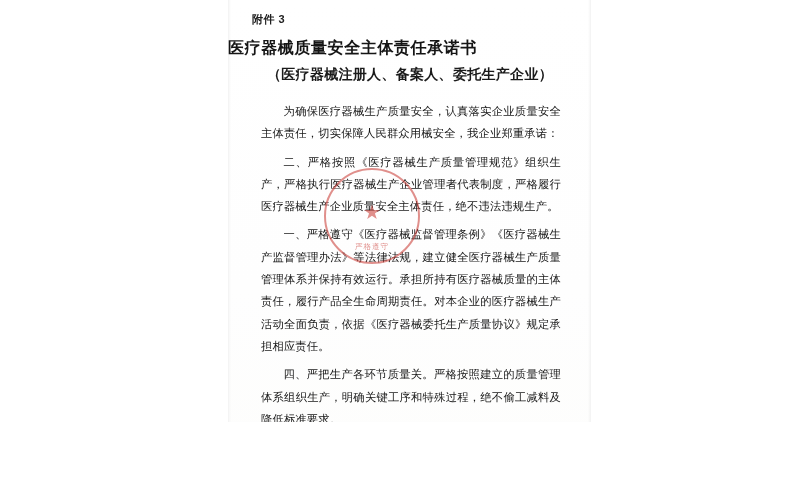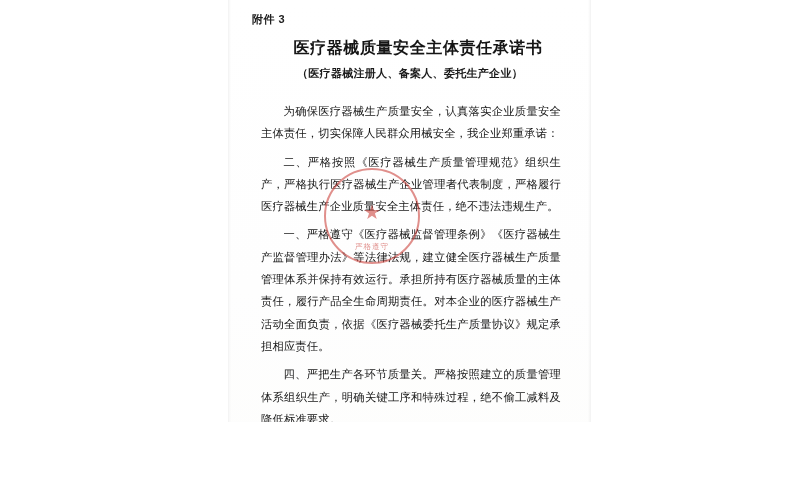--- a/index.html
+++ b/index.html
@@ -44,38 +44,38 @@
     left: 252px;
     top: 12px;
     font-family: "Liberation Sans", "DejaVu Sans", sans-serif;
     font-size: 11px;
     font-weight: bold;
     color: #202020;
     letter-spacing: 0.5px;
   }
   .doc-title {
     position: absolute;
-    left: 238px;
+    left: 228px;
     top: 38px;
     width: 360px;
-    text-align: center;
+    text-align: left;
     font-family: "DejaVu Serif", "Liberation Serif", serif;
     font-size: 16px;
     font-weight: bold;
     color: #151515;
     letter-spacing: 0.6px;
   }
   .doc-subtitle {
     position: absolute;
     left: 230px;
     top: 66px;
     width: 360px;
     text-align: center;
     font-family: "DejaVu Serif", "Liberation Serif", serif;
-    font-size: 11px;
+    font-size: 14px;
     font-weight: bold;
     color: #1a1a1a;
     letter-spacing: 0.3px;
   }
   .body-text {
     position: absolute;
     left: 255px;
     top: 95px;
     width: 312px;
     font-family: "DejaVu Serif", "Liberation Serif", serif;

